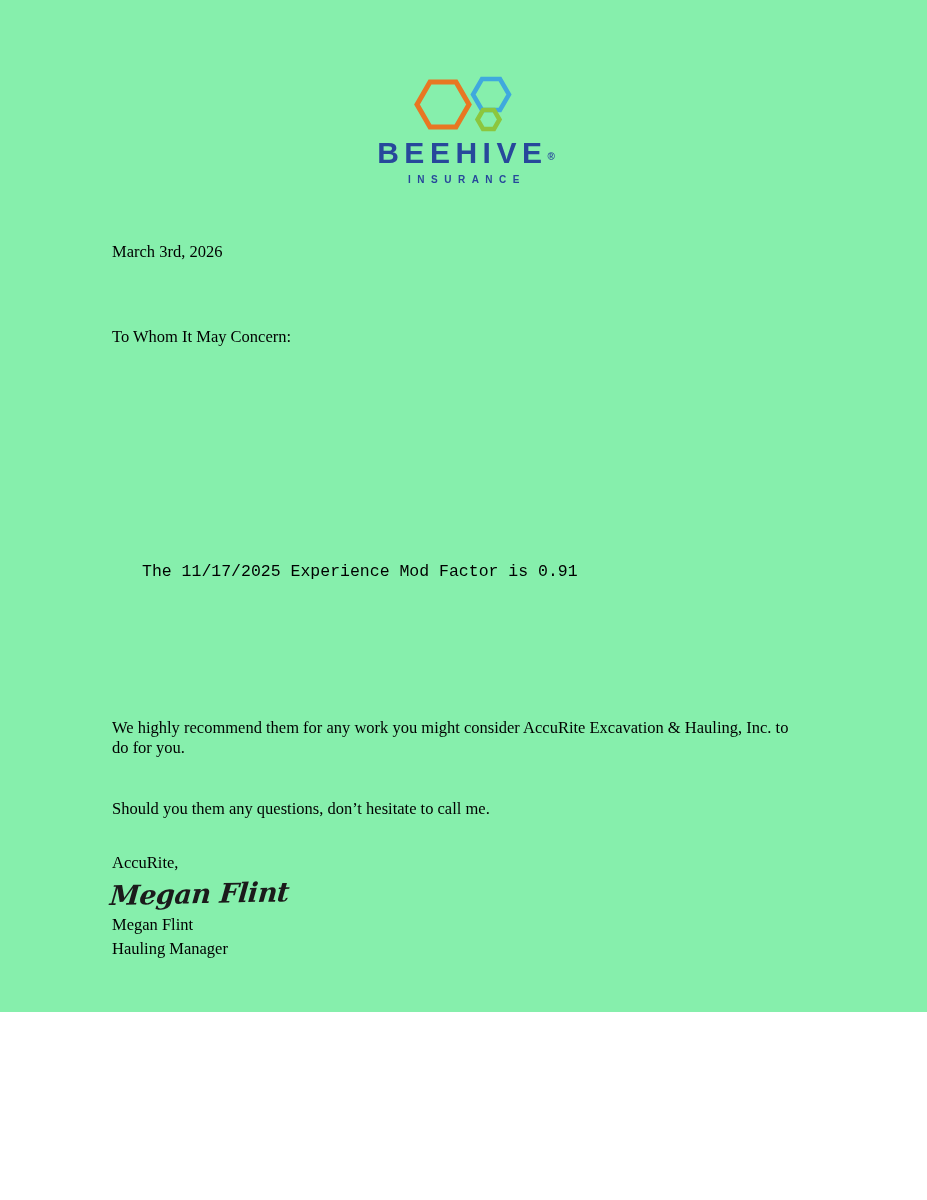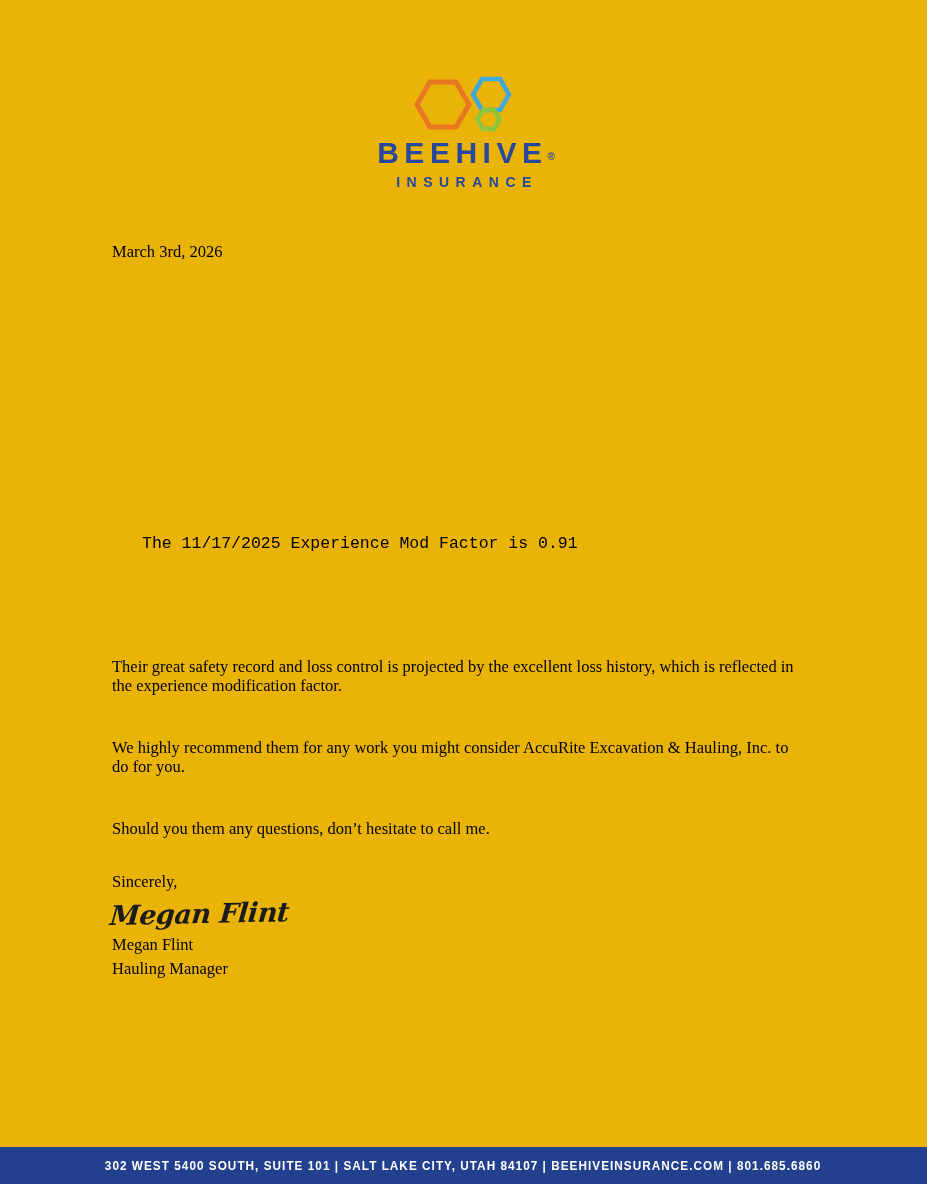--- a/index.html
+++ b/index.html
@@ -6,22 +6,22 @@
     margin: 0;
     padding: 0;
     background: #ffffff;
   }
   body {
     font-family: "Liberation Serif", "DejaVu Serif", serif;
   }
   .page {
     position: relative;
     width: 927px;
-    height: 1184px;
-    background: #eab308;
+    height: 1012px;
+    background: #86efac;
     overflow: hidden;
   }
 
   
   .watermark {
     position: absolute;
     top: 0;
     right: 0;
     width: 380px;
     height: 1163px;
@@ -63,21 +63,21 @@
     padding-left: 5px;
   }
   .wordmark .reg {
     font-size: 10px;
     vertical-align: 3px;
     letter-spacing: 0;
   }
   .subwordmark {
     font-family: "Liberation Sans", "DejaVu Sans", sans-serif;
     font-weight: bold;
-    font-size: 14px;
+    font-size: 10px;
     letter-spacing: 6.5px;
     color: #27489b;
     line-height: 1;
     margin-top: 7px;
     padding-left: 7px;
     white-space: nowrap;
   }
 
   
   .letter {
@@ -260,50 +260,47 @@
     <div class="wordmark"><span>BEEHIVE</span><span class="reg">®</span></div>
     <div class="subwordmark">INSURANCE</div>
   </div>
 
   <div class="letter">
 
     <p class="line-date">March 3rd, 2026</p>
 
     <div class="gap-58"></div>
 
+    <p>To Whom It May Concern:</p>
 
     <div class="gap-52"></div>
 
 
     <div class="gap-60"></div>
 
 
     <div class="gap-95"></div>
 
     <p class="mod-line">The 11/17/2025 Experience Mod Factor is 0.91</p>
 
     <div class="gap-95"></div>
 
-    <p class="para">Their great safety record and loss control is projected by the excellent loss history, which is reflected in the experience modification factor.</p>
 
     <div class="gap-34"></div>
 
     <p class="para">We highly recommend them for any work you might consider AccuRite Excavation &amp; Hauling, Inc. to do for you.</p>
 
     <div class="gap-34"></div>
 
     <p class="para">Should you them any questions, don’t hesitate to call me.</p>
 
     <div class="gap-26"></div>
 
-    <p>Sincerely,</p>
+    <p>AccuRite,</p>
 
     <div class="sig-script">Megan Flint</div>
 
     <p class="sig-name">Megan Flint</p>
     <p class="sig-title">Hauling Manager</p>
   </div>
 
-  <div class="footer-bar">
-    <div class="footer-text">302 WEST 5400 SOUTH, SUITE 101 | SALT LAKE CITY, UTAH 84107 | BEEHIVEINSURANCE.COM | 801.685.6860</div>
-  </div>
 
 </div>
 
 </body></html>

